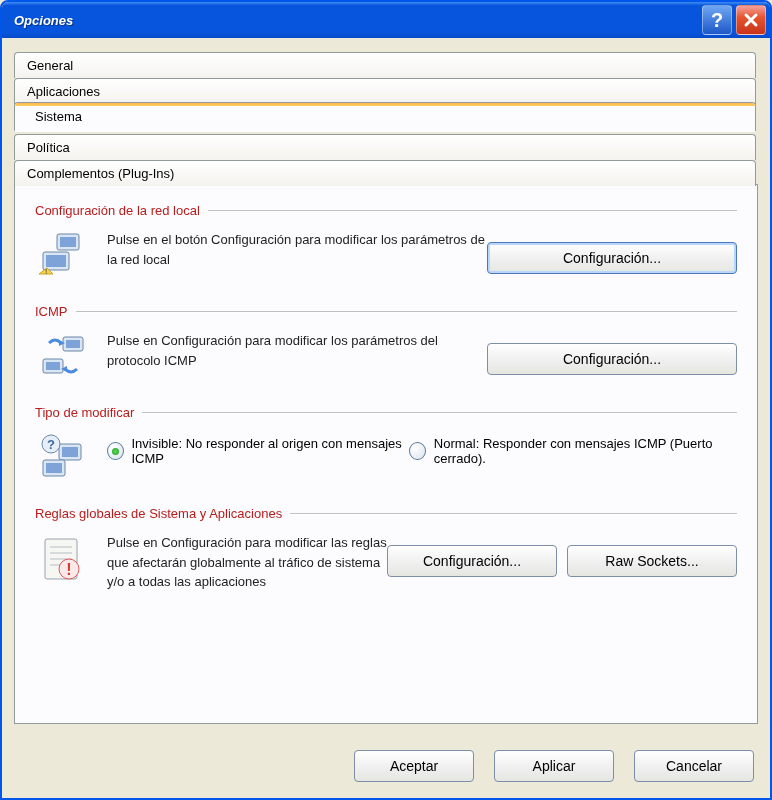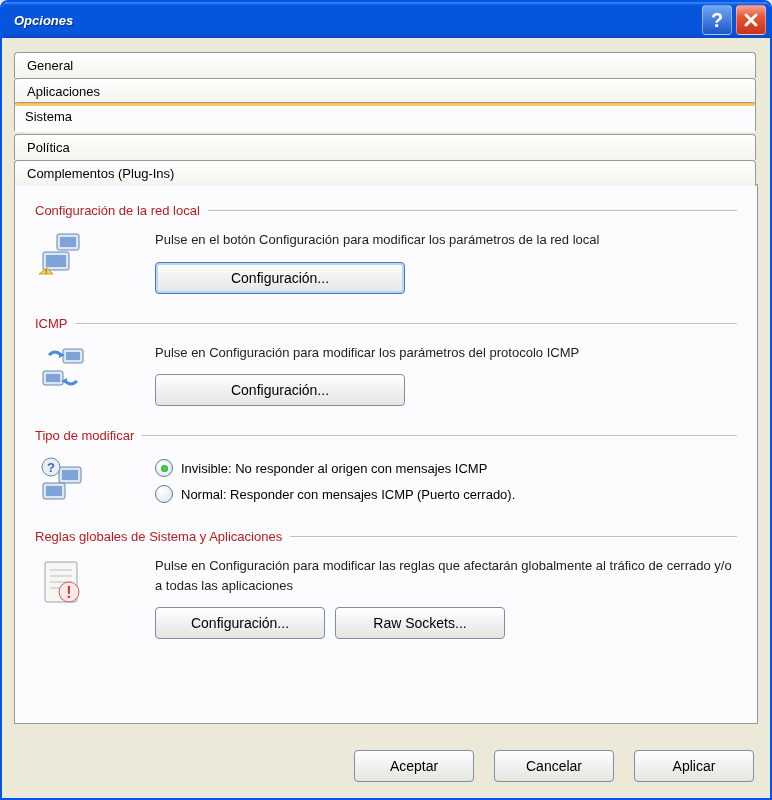--- a/index.html
+++ b/index.html
@@ -75,21 +75,21 @@
     border: 1px solid #919b9c;
     border-bottom: none;
     border-radius: 4px 4px 0 0;
     padding: 5px 12px;
     margin-right: 2px;
     position: relative;
     cursor: default;
   }
   .tab.active {
     background: #fcfcfe;
-    padding: 6px 10px;
+    padding: 6px 20px;
     border-bottom: 2px solid #fcfcfe;
     top: -2px;
     z-index: 3;
   }
   .tab.active::before {
     content:"";
     position:absolute;
     top:0; left:0; right:0; height:3px;
     background: linear-gradient(to bottom,#ffb751,#ffcf5b);
     border-radius:3px 3px 0 0;
@@ -128,22 +128,21 @@
   }
   .icon-slot {
     width:56px;
     flex-shrink:0;
     display:flex;
     justify-content:center;
   }
   .body-right {
     flex:1;
     display:flex;
-    flex-direction:column;
-    margin-left:48px;
+    flex-direction:row;
   }
   .desc {
     line-height:1.5;
     color:#222;
   }
   .btn-row {
     display:flex;
     justify-content:flex-start;
     gap:10px;
     margin-top:12px;
@@ -308,30 +307,30 @@
               <rect x="8" y="6" width="32" height="40" rx="2" fill="#f6f6f2" stroke="#9aa2ae"></rect>
               <line x1="13" y1="14" x2="35" y2="14" stroke="#b7bec8"></line>
               <line x1="13" y1="20" x2="35" y2="20" stroke="#b7bec8"></line>
               <line x1="13" y1="26" x2="35" y2="26" stroke="#b7bec8"></line>
               <line x1="13" y1="32" x2="28" y2="32" stroke="#b7bec8"></line>
               <circle cx="32" cy="36" r="10" fill="#fbe9e9" stroke="#d95b5b"></circle>
               <text x="32" y="42" font-size="16" text-anchor="middle" fill="#d43c2e" font-weight="bold">!</text>
             </svg>
           </div>
           <div class="body-right">
-            <div class="desc">Pulse en Configuración para modificar las reglas que afectarán globalmente al tráfico de cerrado y/o a todas las aplicaciones</div>
+            <div class="desc">Pulse en Configuración para modificar las reglas que afectarán globalmente al tráfico de sistema y/o a todas las aplicaciones</div>
             <div class="btn-row">
               <button class="win-btn">Configuración...</button>
               <button class="win-btn">Raw Sockets...</button>
             </div>
           </div>
         </div>
       </div>
 
     </div>
   </div>
 
   <div class="footer">
     <button class="win-btn">Aceptar</button>
+    <button class="win-btn">Aplicar</button>
     <button class="win-btn">Cancelar</button>
-    <button class="win-btn">Aplicar</button>
   </div>
 </div>
 
 </body></html>

